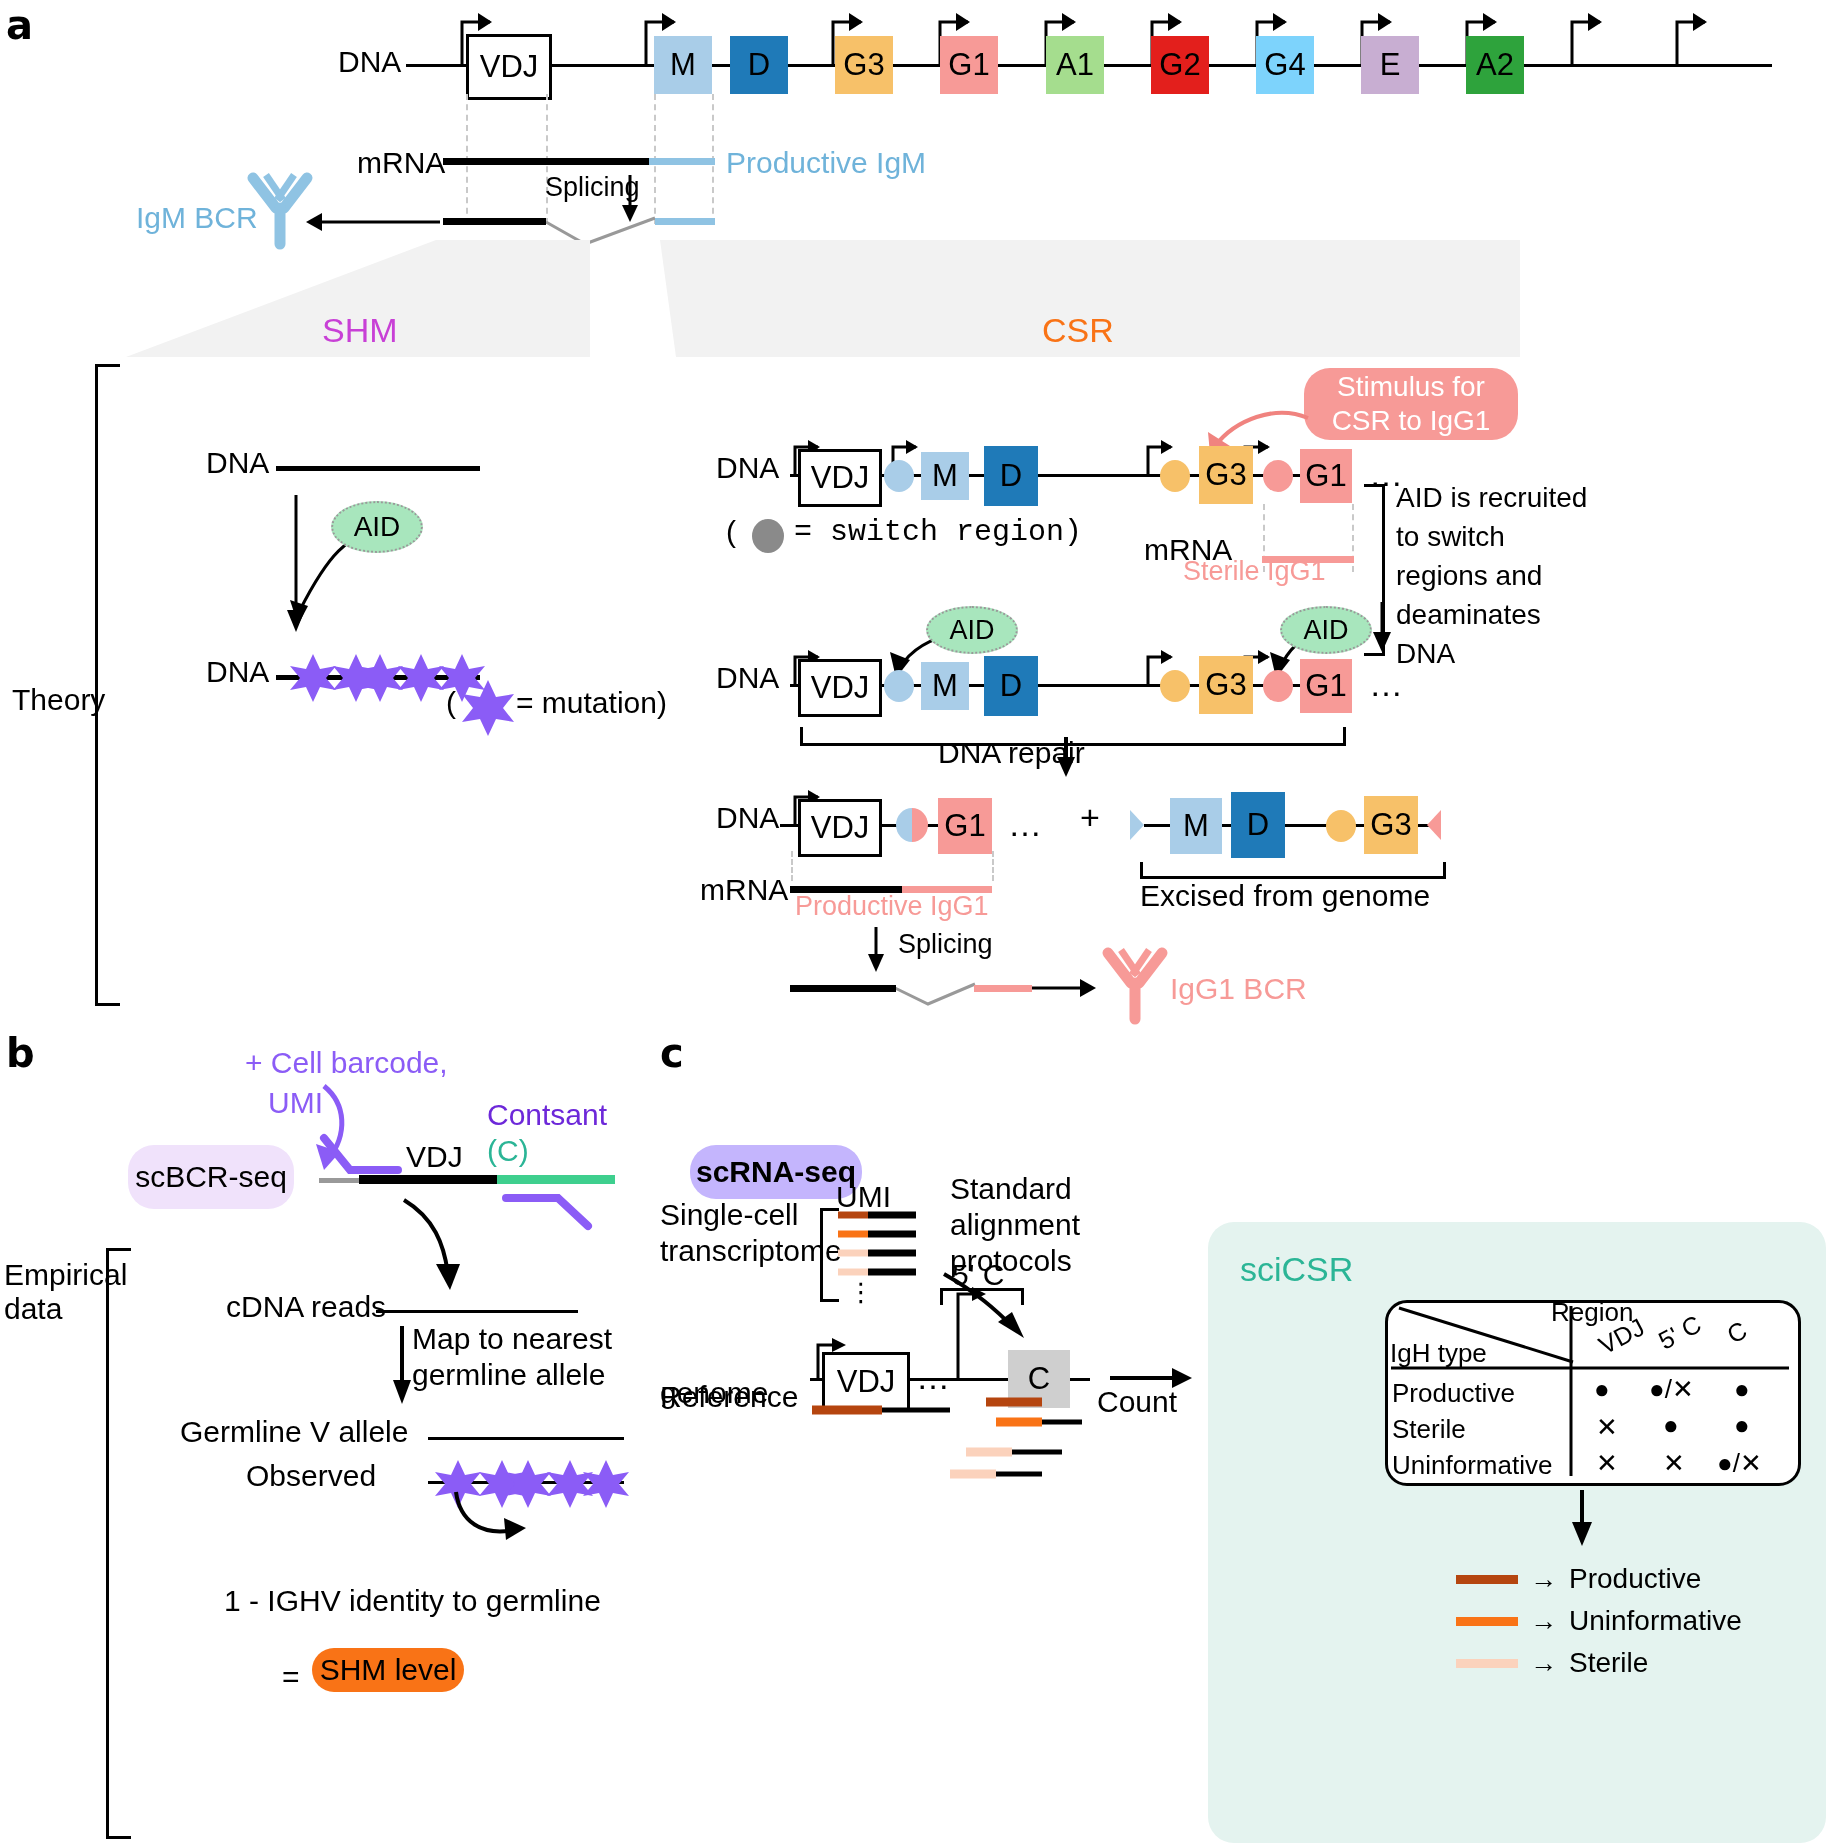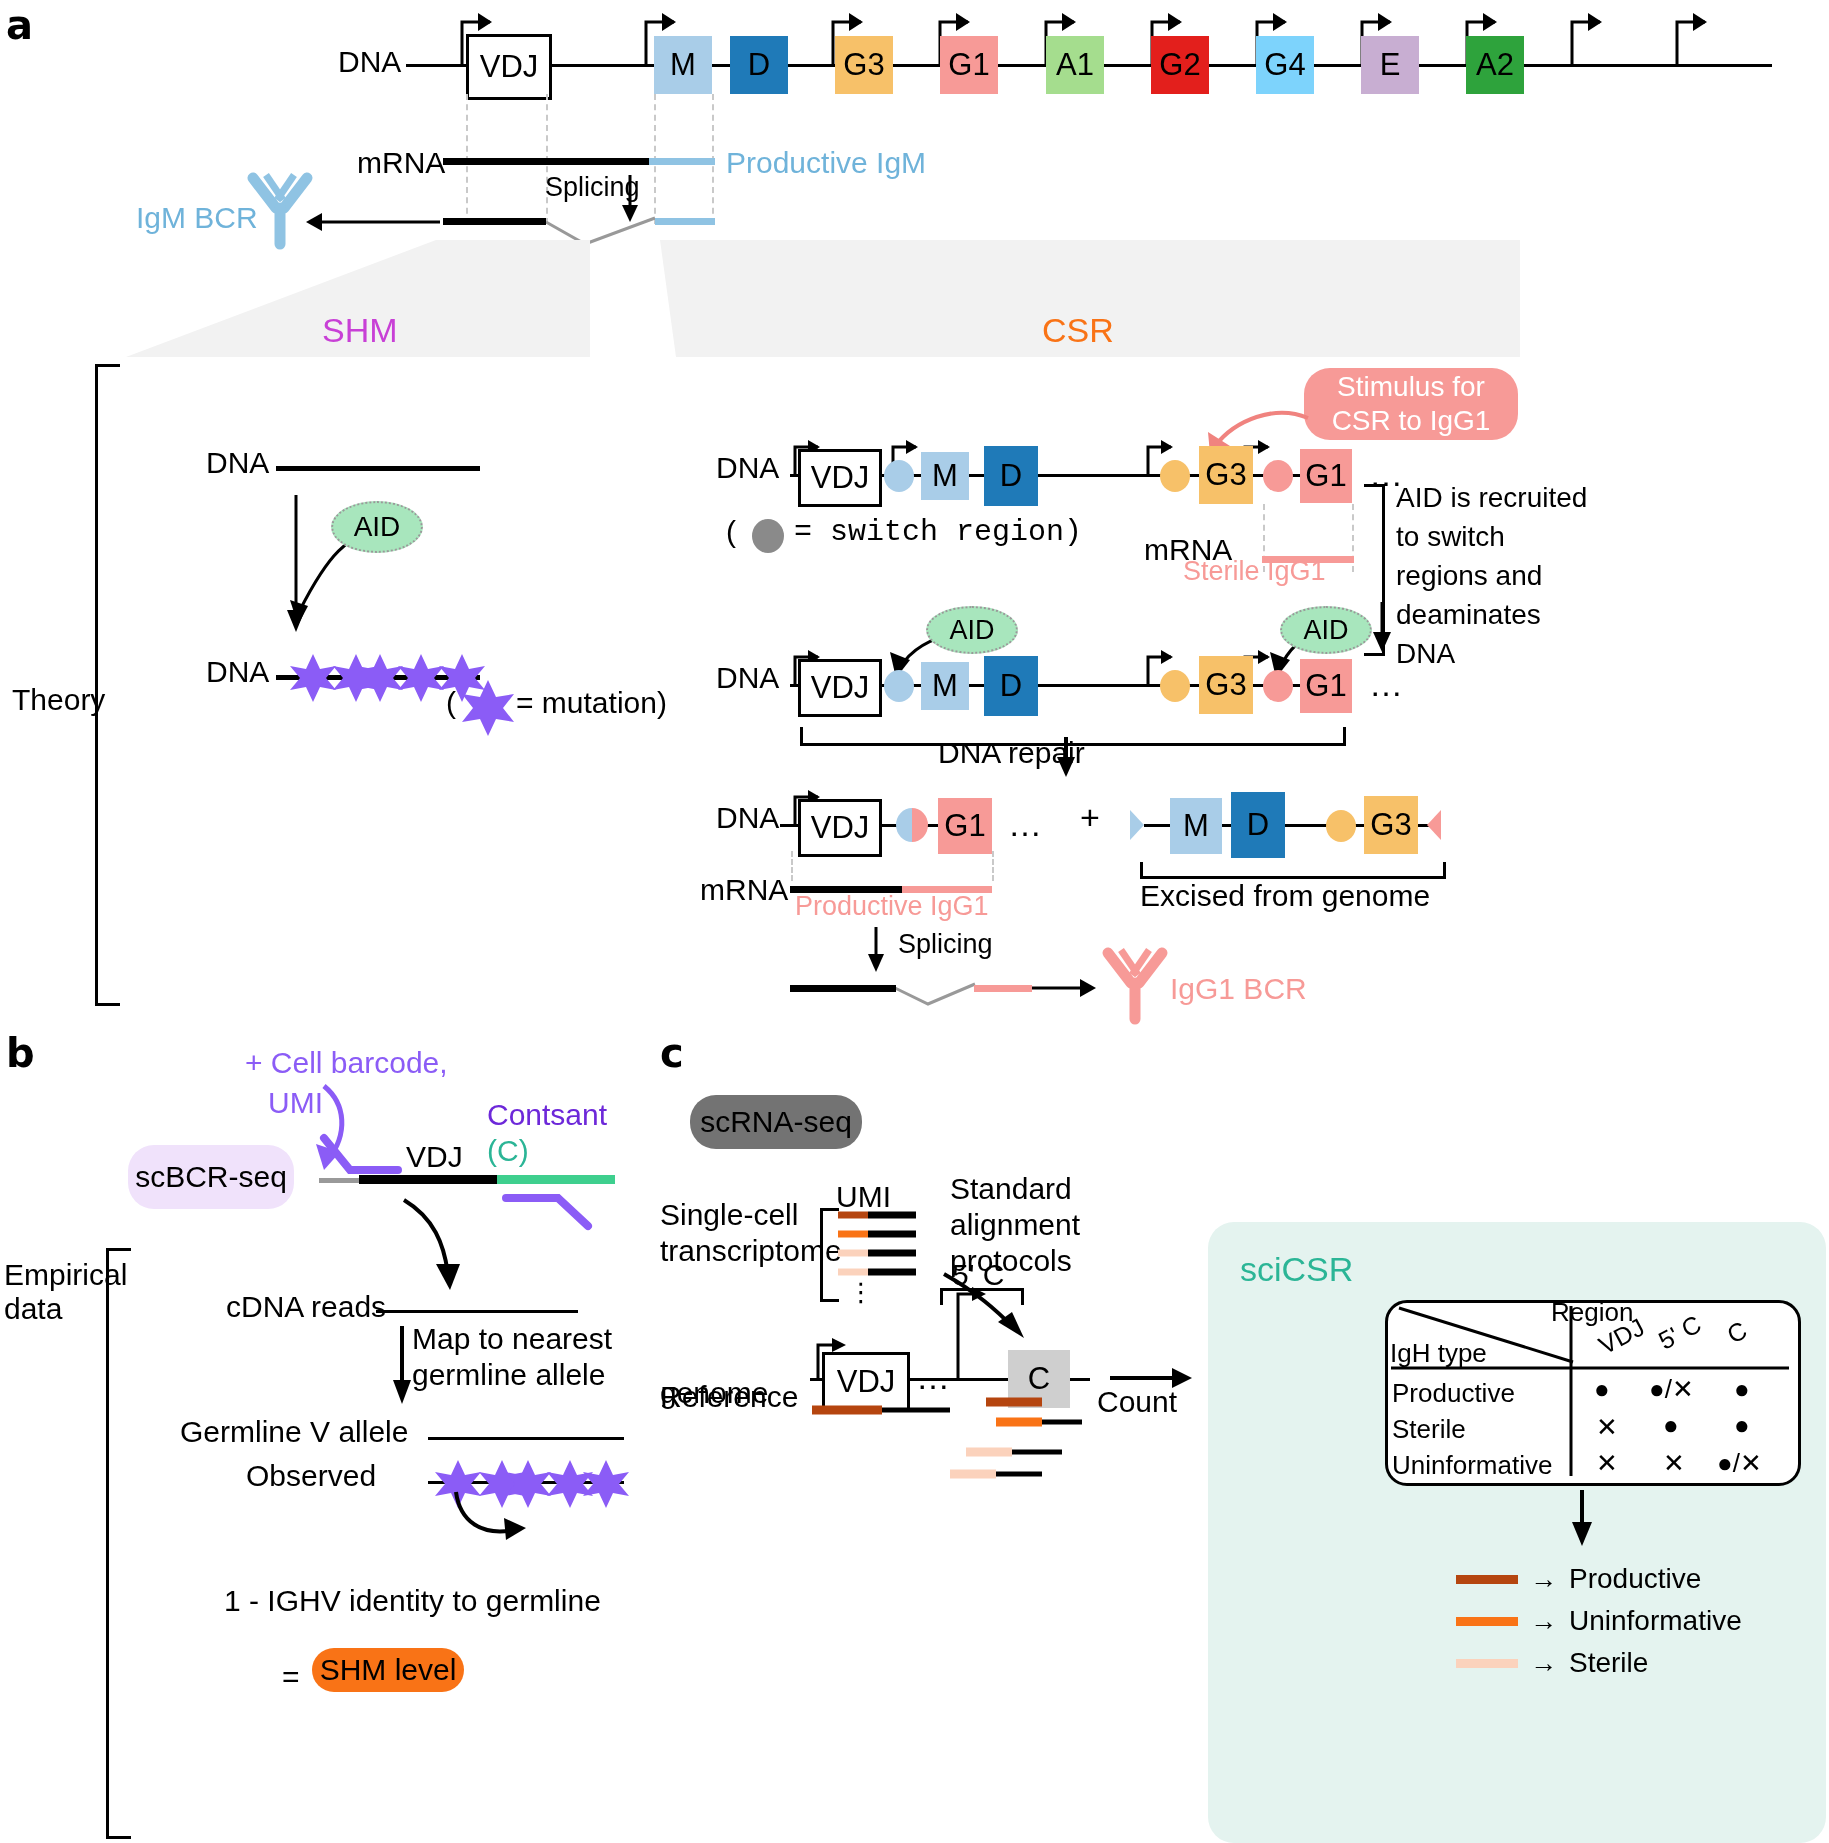--- a/index.html
+++ b/index.html
@@ -350,21 +350,21 @@
 <svg class="abs" style="left:450px;top:1490px;width:110px;height:70px;">
   <path d="M6,2 C10,32 32,46 64,40" stroke="#000" stroke-width="4" fill="none"></path>
   <path d="M54,28 L76,38 L56,50 Z" fill="#000"></path>
 </svg>
 
 <div class="abs lbl" style="left:216px;top:1584px;margin-left:8px;">1 - IGHV identity to germline</div>
 <div class="abs lbl" style="left:282px;top:1660px;">=</div>
 <div class="pill" style="left:312px;top:1648px;width:152px;height:44px;background:#f97316;">SHM level</div>
 
 <div class="abs panel-letter" style="left:660px;top:1030px;">c</div>
-<div class="pill" style="left:690px;top:1095px;width:172px;height:54px;background:#737373;">scRNA-seq</div>
+<div class="pill" style="left:690px;top:1145px;width:172px;height:54px;background:#c4b5fd;font-weight:bold;">scRNA-seq</div>
 
 <div class="abs lbl" style="left:660px;top:1198px;">Single-cell</div>
 <div class="abs lbl" style="left:660px;top:1234px;">transcriptome</div>
 <div class="abs lbl" style="left:836px;top:1180px;">UMI</div>
 <div class="abs bracket" style="left:820px;top:1208px;width:16px;height:88px;"></div>
 
 <svg class="abs" style="left:820px;top:1205px;width:120px;height:110px;">
   <g stroke-width="7" stroke-linecap="butt">
     <line x1="18" y1="10" x2="48" y2="10" stroke="#b5450f"></line>
       <line x1="48" y1="10" x2="96" y2="10" stroke="#000"></line>

